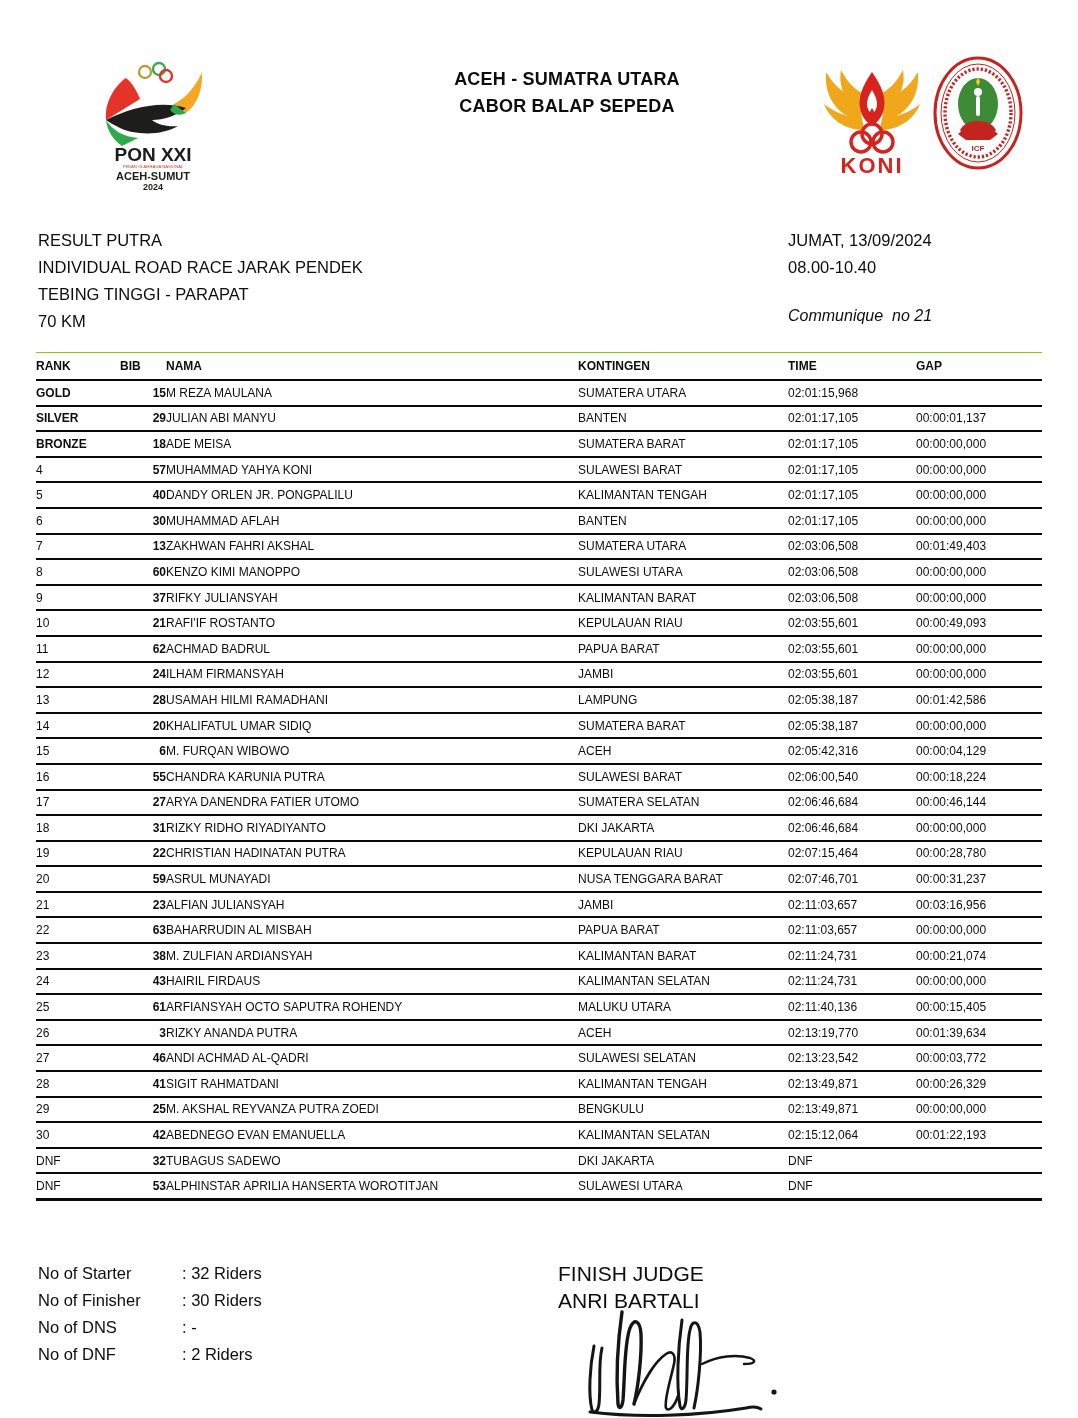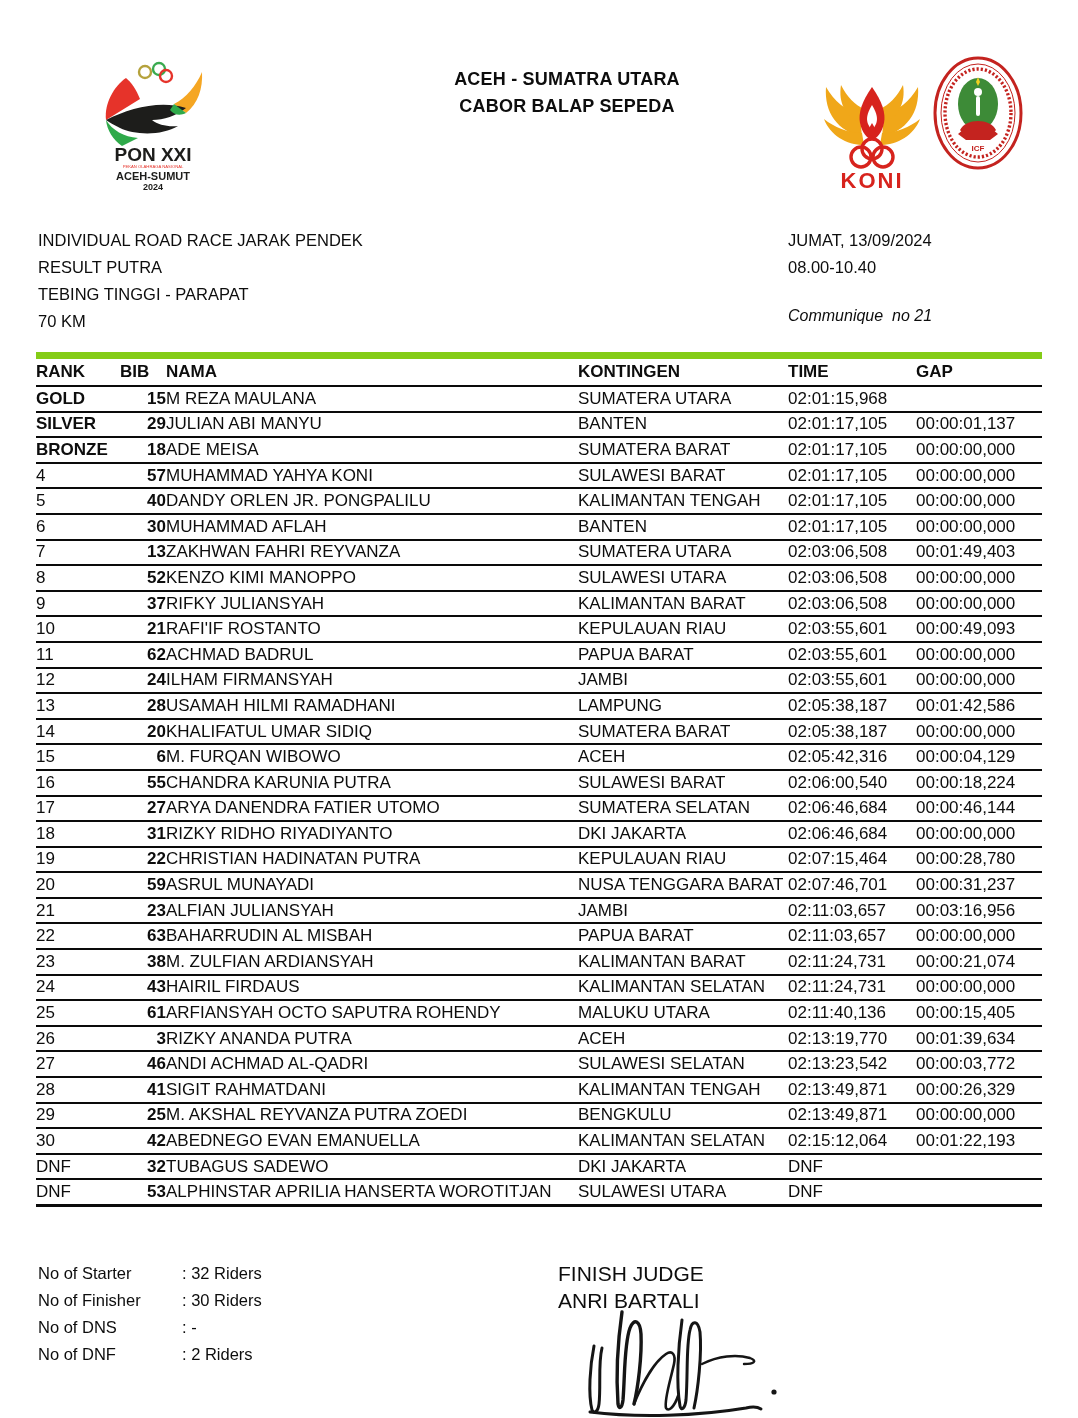--- a/index.html
+++ b/index.html
@@ -6,37 +6,37 @@
   .page{
     position:relative;
     width:1078px;height:1418px;
     background:#fff;
     font-family:"Liberation Sans",sans-serif;
     color:#0d0d0d;
     overflow:hidden;
   }
   
   .logo-pon{position:absolute;left:86px;top:58px;width:134px;height:136px;}
-  .logo-koni{position:absolute;left:816px;top:75px;width:112px;height:116px;text-align:right;}
+  .logo-koni{position:absolute;left:816px;top:60px;width:112px;height:116px;text-align:right;}
   .logo-icf{position:absolute;left:932px;top:56px;width:92px;height:116px;}
   .title-block{
     position:absolute;left:327px;top:66px;width:480px;
     text-align:center;font-weight:bold;font-size:18px;line-height:27px;
     letter-spacing:.2px;
   }
   
   .event-left{position:absolute;left:38px;top:227px;font-size:16.5px;line-height:27px;}
   .event-right{position:absolute;left:788px;top:227px;font-size:16.5px;line-height:27px;}
   .communique{position:absolute;left:788px;top:307px;font-size:16px;font-style:italic;white-space:pre;}
   
   table.results{
     position:absolute;left:36px;top:352px;width:1006px;
     border-collapse:collapse;table-layout:fixed;
-    border-top:7px solid #84cc16;
-    font-size:17px;
+    border-top:1px solid #84cc16;
+    font-size:12px;
   }
   table.results th{
     border-bottom:2.5px solid #0a0a0a;height:26px;
     text-align:left;font-weight:bold;padding:0;vertical-align:middle;
     white-space:nowrap;
   }
   table.results td{
     border-bottom:2px solid #0a0a0a;height:23.6px;
     padding:0;vertical-align:middle;white-space:nowrap;overflow:visible;
   }
@@ -118,22 +118,22 @@
       <path d="M28,74 C34,62 58,62 64,74 C58,82 34,82 28,74 Z" fill="#c4231f"></path>
       <path d="M26,78 L38,68 L46,74 L54,68 L66,78 L58,84 L34,84 Z" fill="#c4231f"></path>
       <circle cx="46" cy="36" r="4" fill="#fff"></circle>
       <rect x="44" y="40" width="4" height="20" rx="2" fill="#fff"></rect>
       <path d="M44,26 L46,21 L48,26 L46,30 Z" fill="#f0d020"></path>
       <text x="46" y="95" text-anchor="middle" font-size="8" font-weight="bold" fill="#c4231f">ICF</text>
     </svg>
   </div>
 
   <div class="event-left">
+    <div>RESULT PUTRA</div>
     <div>INDIVIDUAL ROAD RACE JARAK PENDEK</div>
-    <div>RESULT PUTRA</div>
     <div>TEBING TINGGI - PARAPAT</div>
     <div>70 KM</div>
   </div>
   <div class="event-right">
     <div>JUMAT, 13/09/2024</div>
     <div>08.00-10.40</div>
   </div>
   <div class="communique">Communique  no 21</div>
 
   <table class="results">
@@ -200,28 +200,28 @@
           <td class="cell-rank">6</td>
           <td class="cell-bib">30</td>
           <td class="cell-nama">MUHAMMAD AFLAH</td>
           <td class="cell-kontingen">BANTEN</td>
           <td class="cell-time">02:01:17,105</td>
           <td class="cell-gap">00:00:00,000</td>
         </tr>
         <tr>
           <td class="cell-rank">7</td>
           <td class="cell-bib">13</td>
-          <td class="cell-nama">ZAKHWAN FAHRI REYVANZA</td>
+          <td class="cell-nama">ZAKHWAN FAHRI AKSHAL</td>
           <td class="cell-kontingen">SUMATERA UTARA</td>
           <td class="cell-time">02:03:06,508</td>
           <td class="cell-gap">00:01:49,403</td>
         </tr>
         <tr>
           <td class="cell-rank">8</td>
-          <td class="cell-bib">52</td>
+          <td class="cell-bib">60</td>
           <td class="cell-nama">KENZO KIMI MANOPPO</td>
           <td class="cell-kontingen">SULAWESI UTARA</td>
           <td class="cell-time">02:03:06,508</td>
           <td class="cell-gap">00:00:00,000</td>
         </tr>
         <tr>
           <td class="cell-rank">9</td>
           <td class="cell-bib">37</td>
           <td class="cell-nama">RIFKY JULIANSYAH</td>
           <td class="cell-kontingen">KALIMANTAN BARAT</td>

